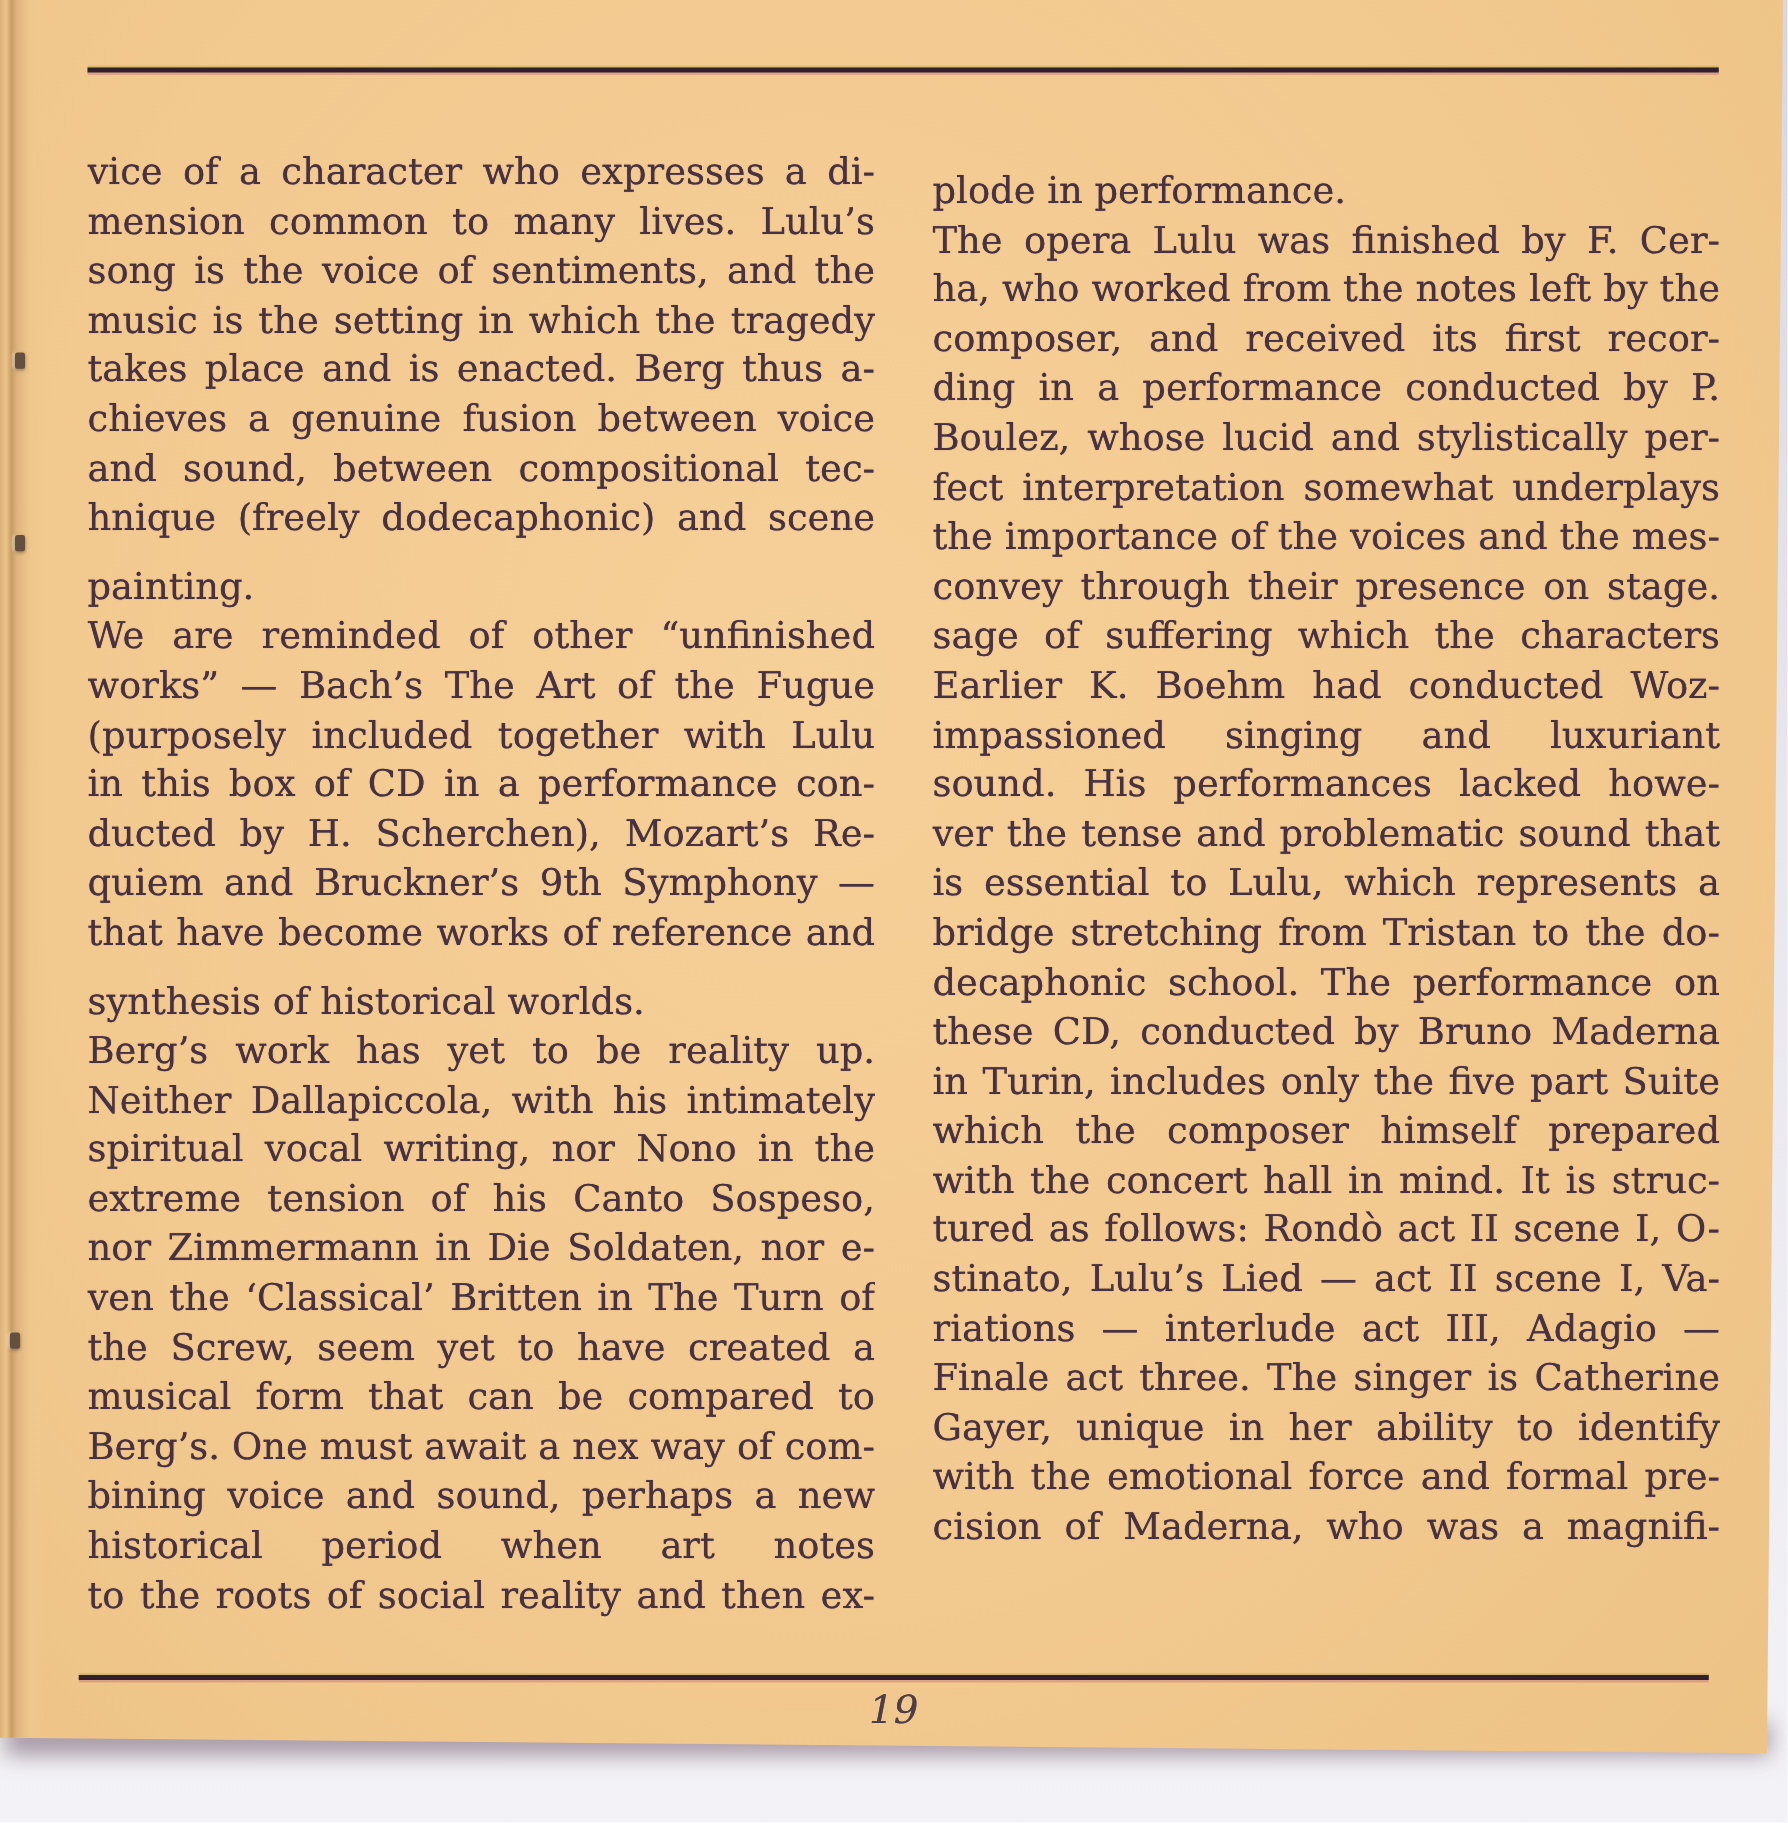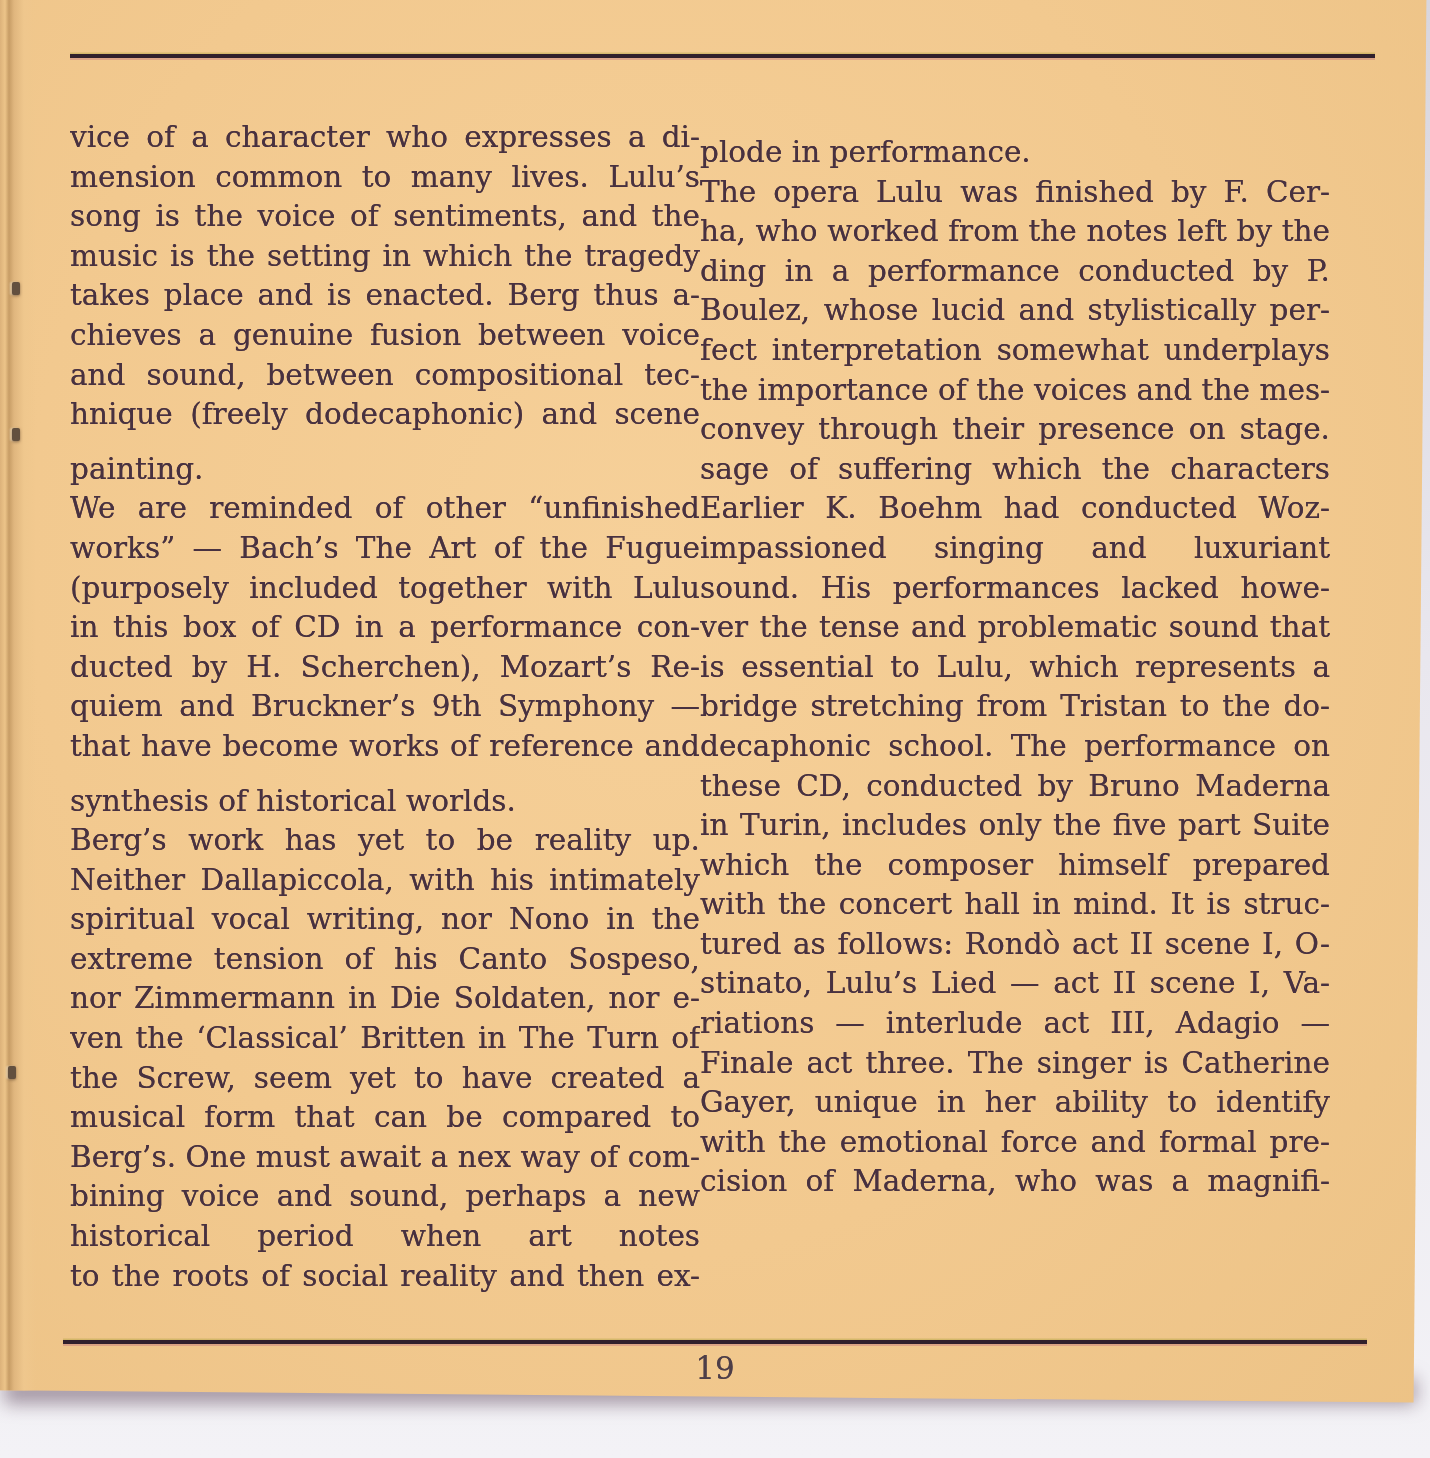--- a/index.html
+++ b/index.html
@@ -29,34 +29,35 @@
   .staple.s2{left:12px;top:428px;}
   .staple.s3{left:8px;top:1066px;}
   .rule{
     position:absolute;height:4px;background:#31202c;
     box-shadow:0 -1.5px 0 rgba(150,150,30,.30), 0 2px 0 rgba(145,35,105,.22);
   }
   .rule-top{left:70px;top:54px;width:1305px;}
   .rule-bottom{left:63px;top:1340px;width:1304px;}
   .columns{
     position:absolute;left:70px;top:118px;width:1306px;
-    display:flex;
+    display:flex;gap:46px;
   }
   .col{width:630px;color:#483140;}
   .line{
     height:39.6px;line-height:39.6px;font-size:29.5px;
     text-align:justify;text-align-last:justify;
     overflow:hidden;
     text-shadow:0 0 .6px rgba(72,49,64,.85);
   }
   .line.para-end{text-align-last:left;margin-top:15px;}
   .page-number{
     position:absolute;left:63px;top:1346px;width:1304px;height:44px;
     text-align:center;font-size:31px;line-height:44px;color:#4e3e48;
     text-shadow:0 0 .5px rgba(78,62,72,.8);
+    font-style:italic;
   }
 </style>
 </head>
 <body>
 
 <div class="paper-shadow"></div>
 
 <div class="paper">
   <div class="spine">
     <div class="staple s1"></div>
@@ -95,20 +96,21 @@
         <div class="line">musical form that can be compared to</div>
         <div class="line">Berg’s. One must await a nex way of com-</div>
         <div class="line">bining voice and sound, perhaps a new</div>
         <div class="line">historical period when art notes penetrate</div>
         <div class="line">to the roots of social reality and then ex-</div>
       </div>
     <div class="col">
         <div class="line para-end">plode in performance.</div>
         <div class="line">The opera Lulu was finished by F. Cer-</div>
         <div class="line">ha, who worked from the notes left by the</div>
+        <div class="line">composer, and received its first recor-</div>
         <div class="line">ding in a performance conducted by P.</div>
         <div class="line">Boulez, whose lucid and stylistically per-</div>
         <div class="line">fect interpretation somewhat underplays</div>
         <div class="line">the importance of the voices and the mes-</div>
         <div class="line">convey through their presence on stage.</div>
         <div class="line">sage of suffering which the characters</div>
         <div class="line">Earlier K. Boehm had conducted Woz-</div>
         <div class="line">impassioned singing and luxuriant</div>
         <div class="line">sound. His performances lacked howe-</div>
         <div class="line">ver the tense and problematic sound that</div>

